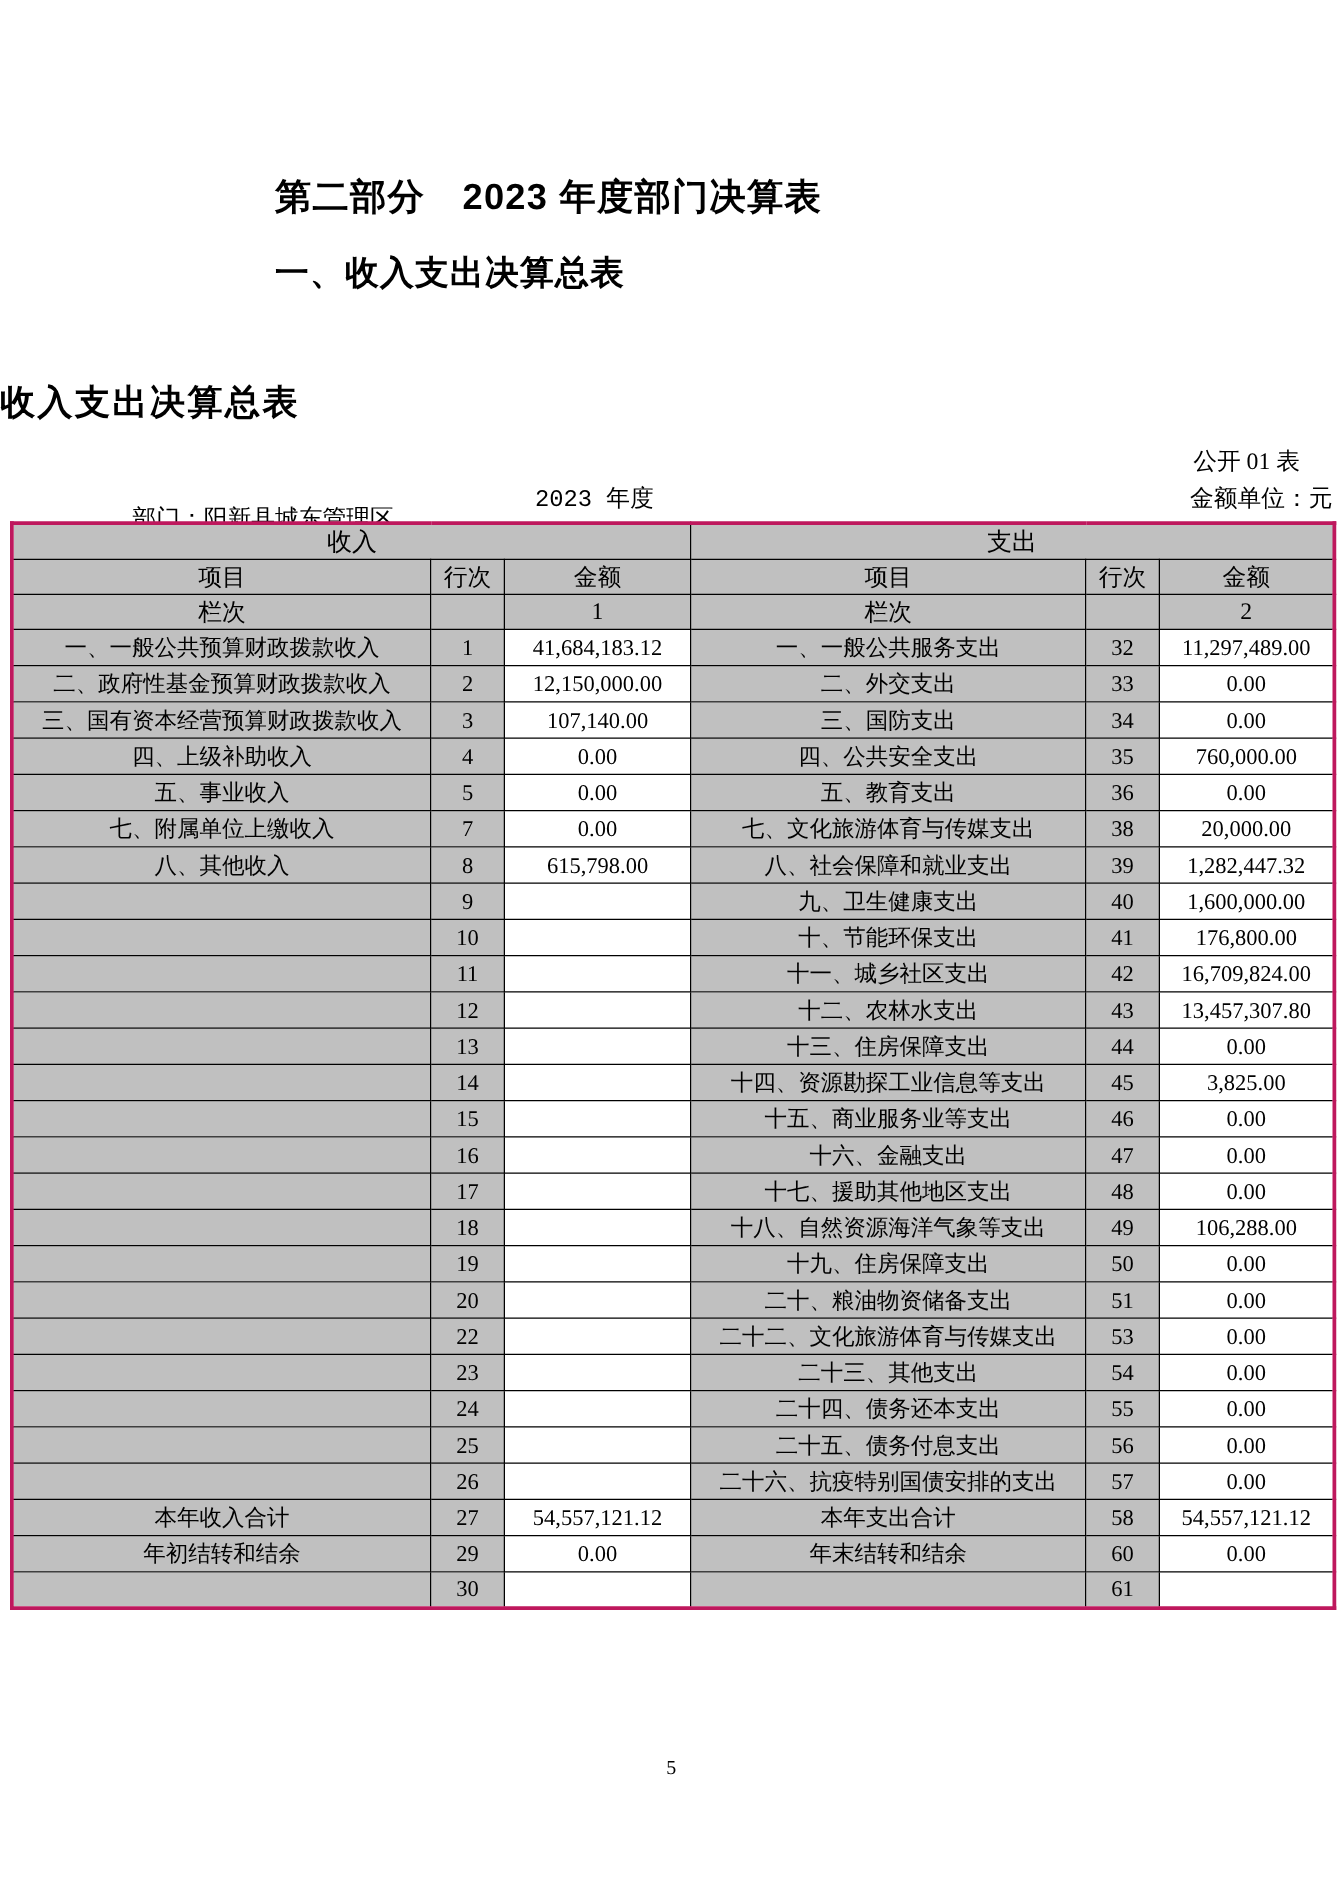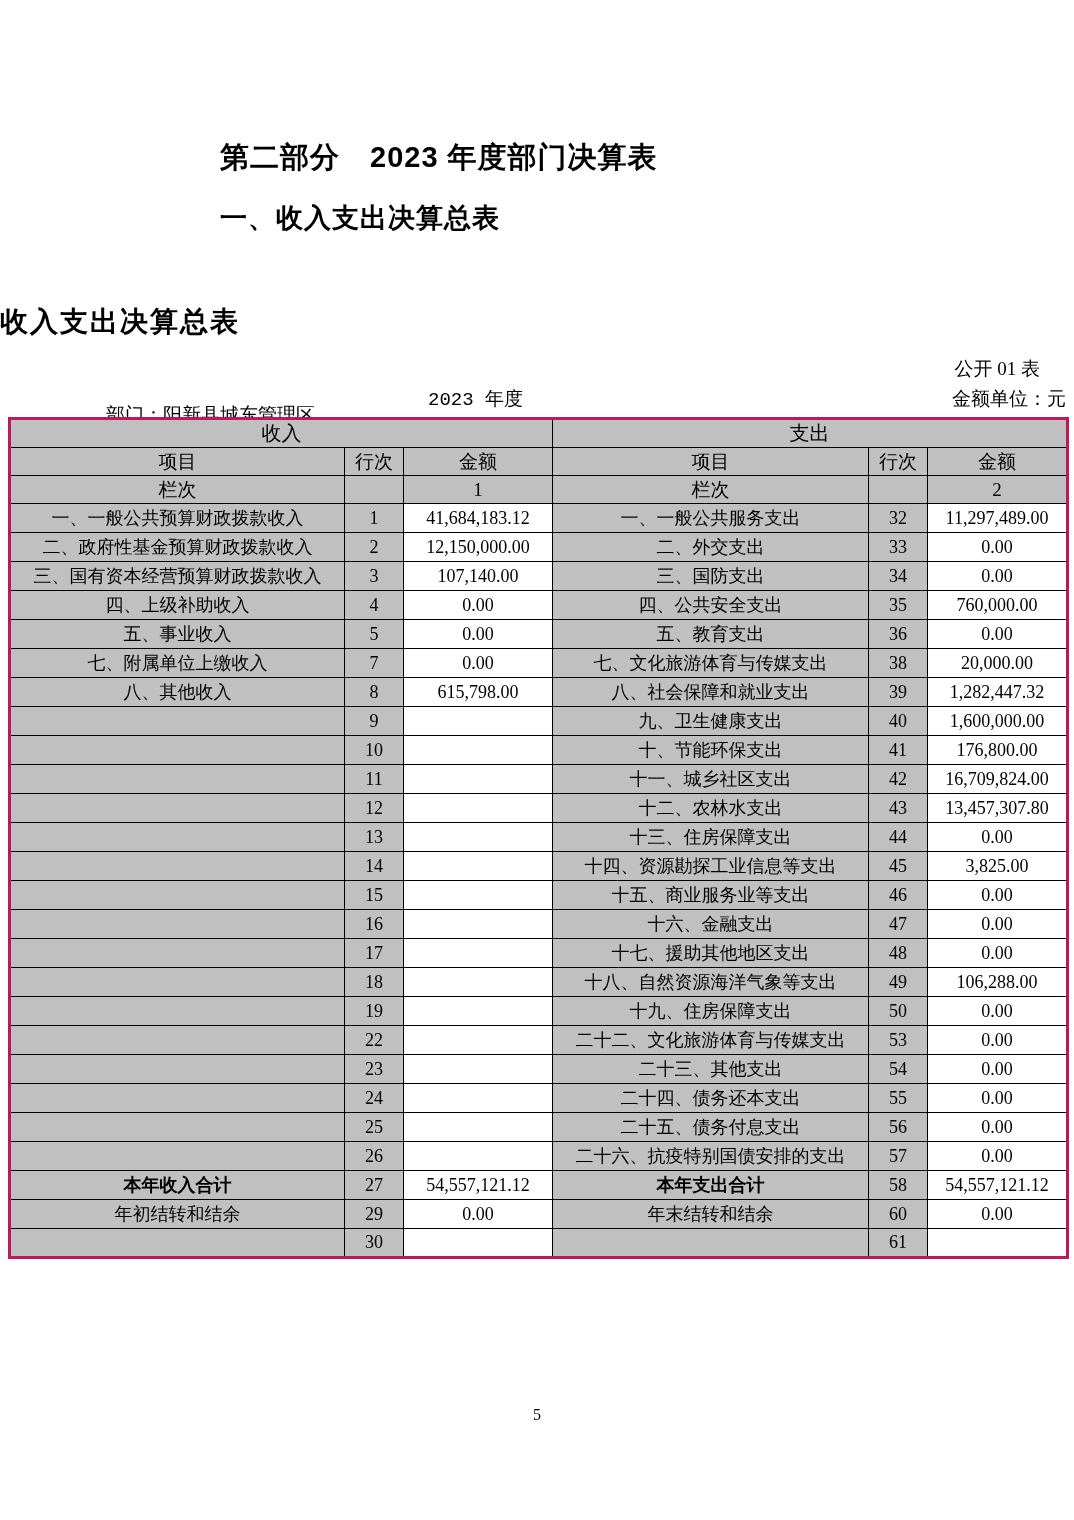--- a/index.html
+++ b/index.html
@@ -46,21 +46,21 @@
     text-align:center; vertical-align:middle;
     font-size:18px; overflow:hidden; white-space:nowrap;
     height:29px; padding:0 2px;
   }
   tr.h1 td { height:28px; font-size:20px; }
   tr.h2 td, tr.h3 td { height:28px; font-size:19px; }
   table.budget td.amount { background:#ffffff; }
   table.budget tr.h3 td.amount { background:#c0c0c0; }
   table.budget tr.bold td.item {
     font-family:"Liberation Sans","DejaVu Sans",sans-serif;
-    font-weight:bold;
+    font-weight:normal;
     text-align:center;
   }
   .page-number {
     position:absolute; left:0; top:1406px; width:1074px;
     text-align:center; font-size:16px;
   }
 </style>
 </head>
 <body>
 
@@ -246,20 +246,28 @@
       <tr>
     <td class="item"></td>
     <td class="rownum">19</td>
     <td class="amount"></td>
     <td class="item">十九、住房保障支出</td>
     <td class="rownum">50</td>
     <td class="amount">0.00</td>
   </tr>
       <tr>
     <td class="item"></td>
+    <td class="rownum">20</td>
+    <td class="amount"></td>
+    <td class="item">二十、粮油物资储备支出</td>
+    <td class="rownum">51</td>
+    <td class="amount">0.00</td>
+  </tr>
+      <tr>
+    <td class="item"></td>
     <td class="rownum">22</td>
     <td class="amount"></td>
     <td class="item">二十二、文化旅游体育与传媒支出</td>
     <td class="rownum">53</td>
     <td class="amount">0.00</td>
   </tr>
       <tr>
     <td class="item"></td>
     <td class="rownum">23</td>
     <td class="amount"></td>

